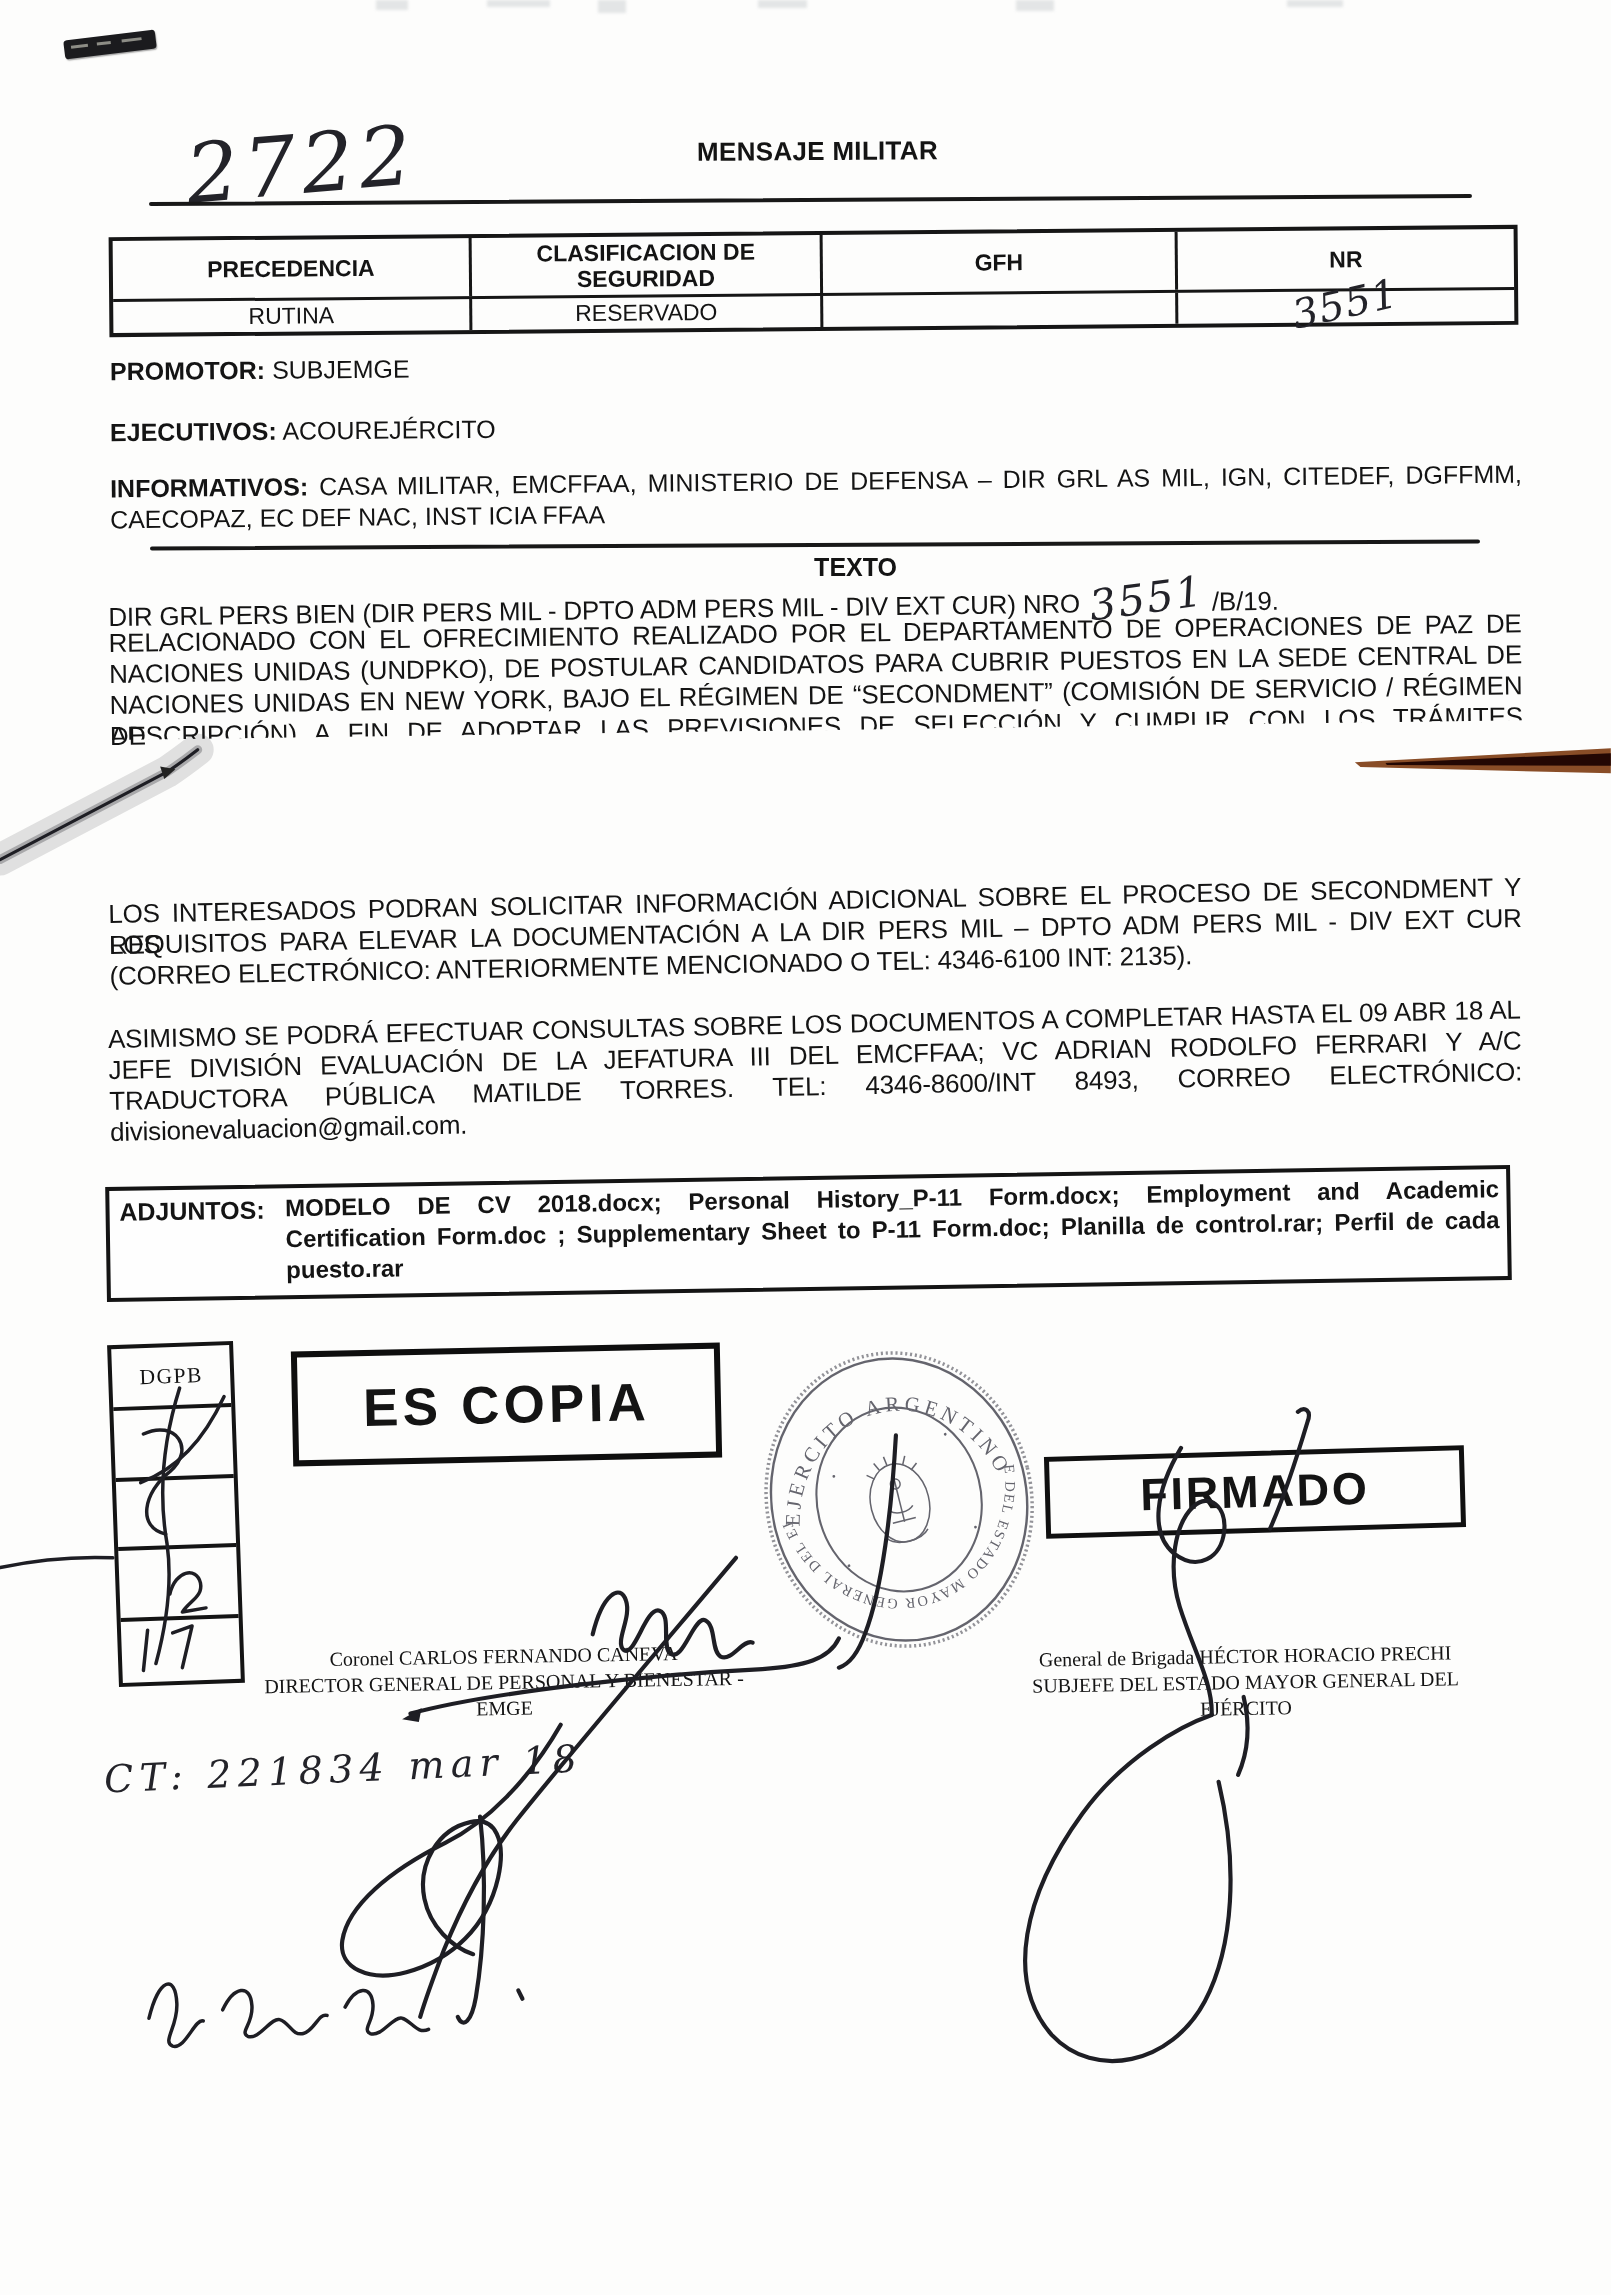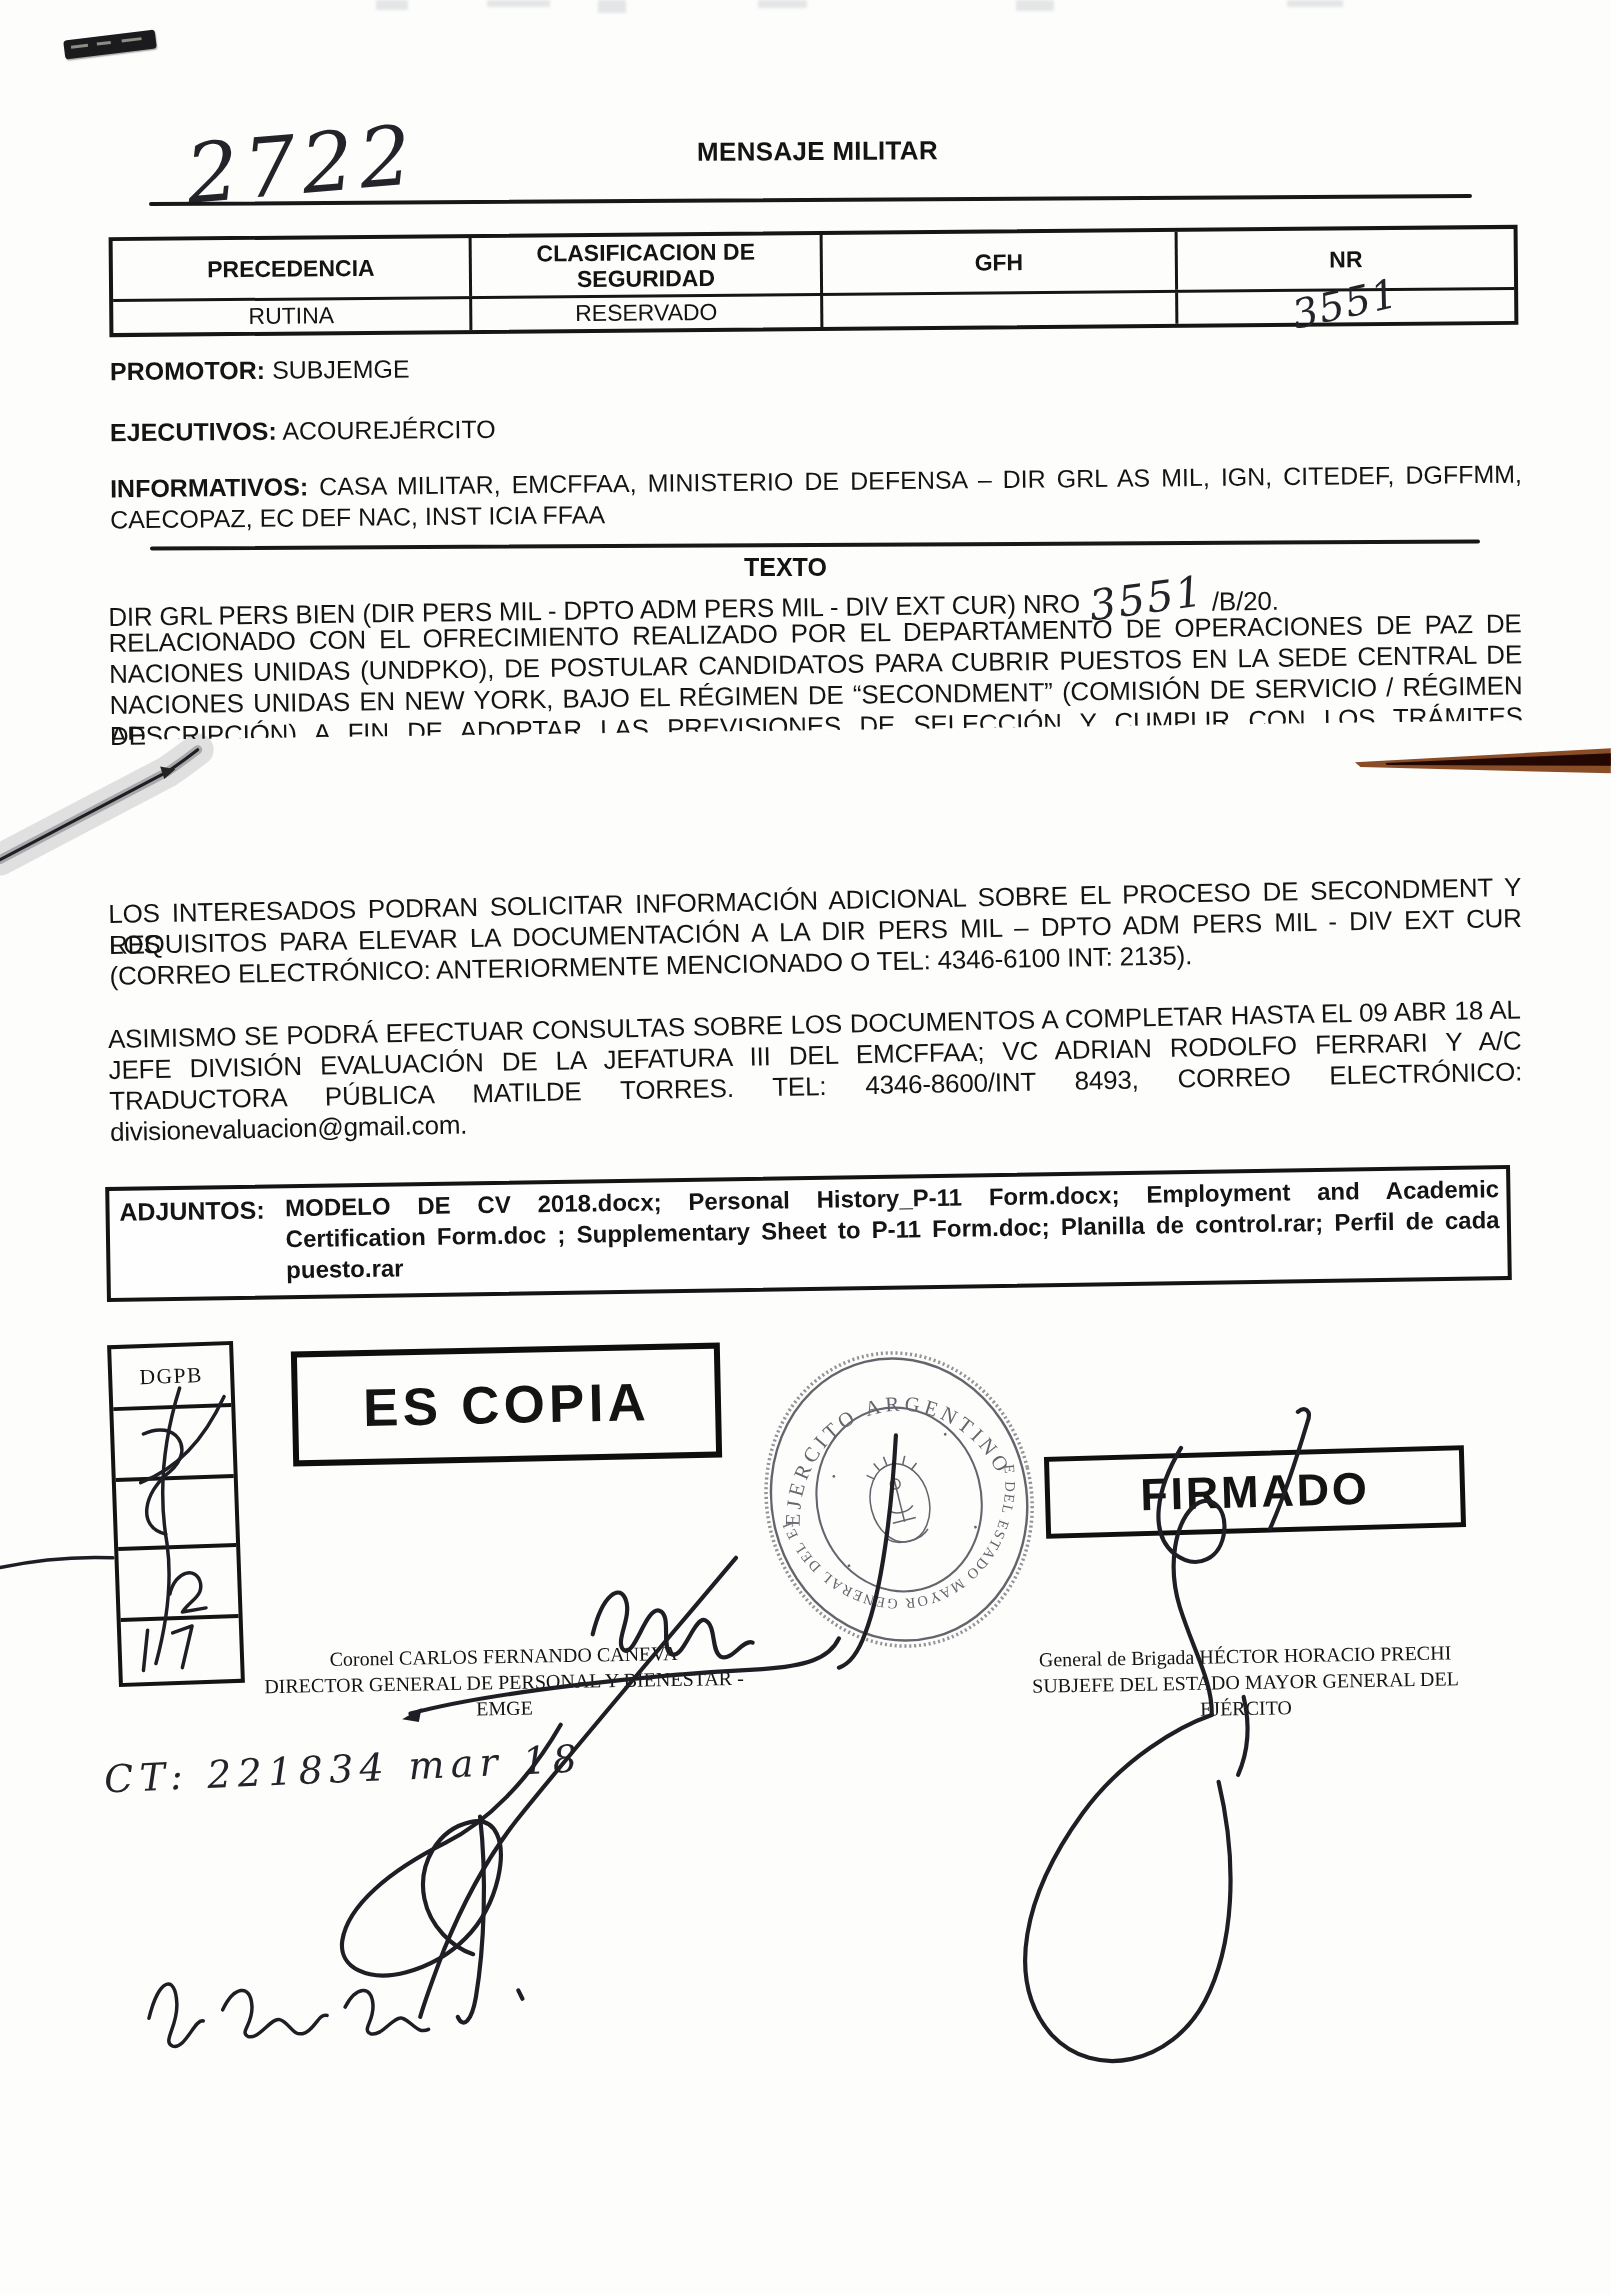--- a/index.html
+++ b/index.html
@@ -119,25 +119,25 @@
   </div>
   <div class="rline jline" style="top:467px;transform:rotate(-.6deg);">
     <span class="lbl">INFORMATIVOS:</span>
     <span>CASA MILITAR, EMCFFAA, MINISTERIO DE DEFENSA – DIR GRL AS MIL, IGN, CITEDEF, DGFFMM,</span>
   </div>
   <div class="rline" style="top:498px;transform:rotate(-.6deg);">
     <span>CAECOPAZ, EC DEF NAC, INST ICIA FFAA</span>
   </div>
 
   <div class="rule rule-texto"></div>
-  <div class="abs" style="left:744px;top:553px;width:153px;text-align:left;font-size:25px;font-weight:700;">TEXTO</div>
+  <div class="abs" style="left:744px;top:553px;width:153px;text-align:right;font-size:25px;font-weight:700;">TEXTO</div>
 
   <div class="pblock" style="top:597px;transform:rotate(-.8deg);">
     <div class="bodyline">
-      <span>DIR GRL PERS BIEN (DIR PERS MIL - DPTO ADM PERS MIL - DIV EXT CUR) NRO</span><span class="hw hw-inline">3551</span><span>/B/20.</span>
+      <span>DIR GRL PERS BIEN (DIR PERS MIL - DPTO ADM PERS MIL - DIV EXT CUR) NRO</span><span class="hw hw-inline">3551</span><span>/B/19.</span>
     </div>
     <div class="bodyline jline">RELACIONADO CON EL OFRECIMIENTO REALIZADO POR EL DEPARTAMENTO DE OPERACIONES DE PAZ DE</div>
     <div class="bodyline jline">NACIONES UNIDAS (UNDPKO), DE POSTULAR CANDIDATOS PARA CUBRIR PUESTOS EN LA SEDE CENTRAL DE</div>
     <div class="bodyline jline">NACIONES UNIDAS EN NEW YORK, BAJO EL RÉGIMEN DE “SECONDMENT” (COMISIÓN DE SERVICIO / RÉGIMEN DE</div>
     <div class="clip5">
         <div class="bodyline jline">ADSCRIPCIÓN)  A FIN DE ADOPTAR LAS PREVISIONES DE SELECCIÓN Y CUMPLIR CON LOS TRÁMITES</div>
       </div>
   </div>
 
   <div class="pblock" style="top:899px;transform:rotate(-1.1deg);">

